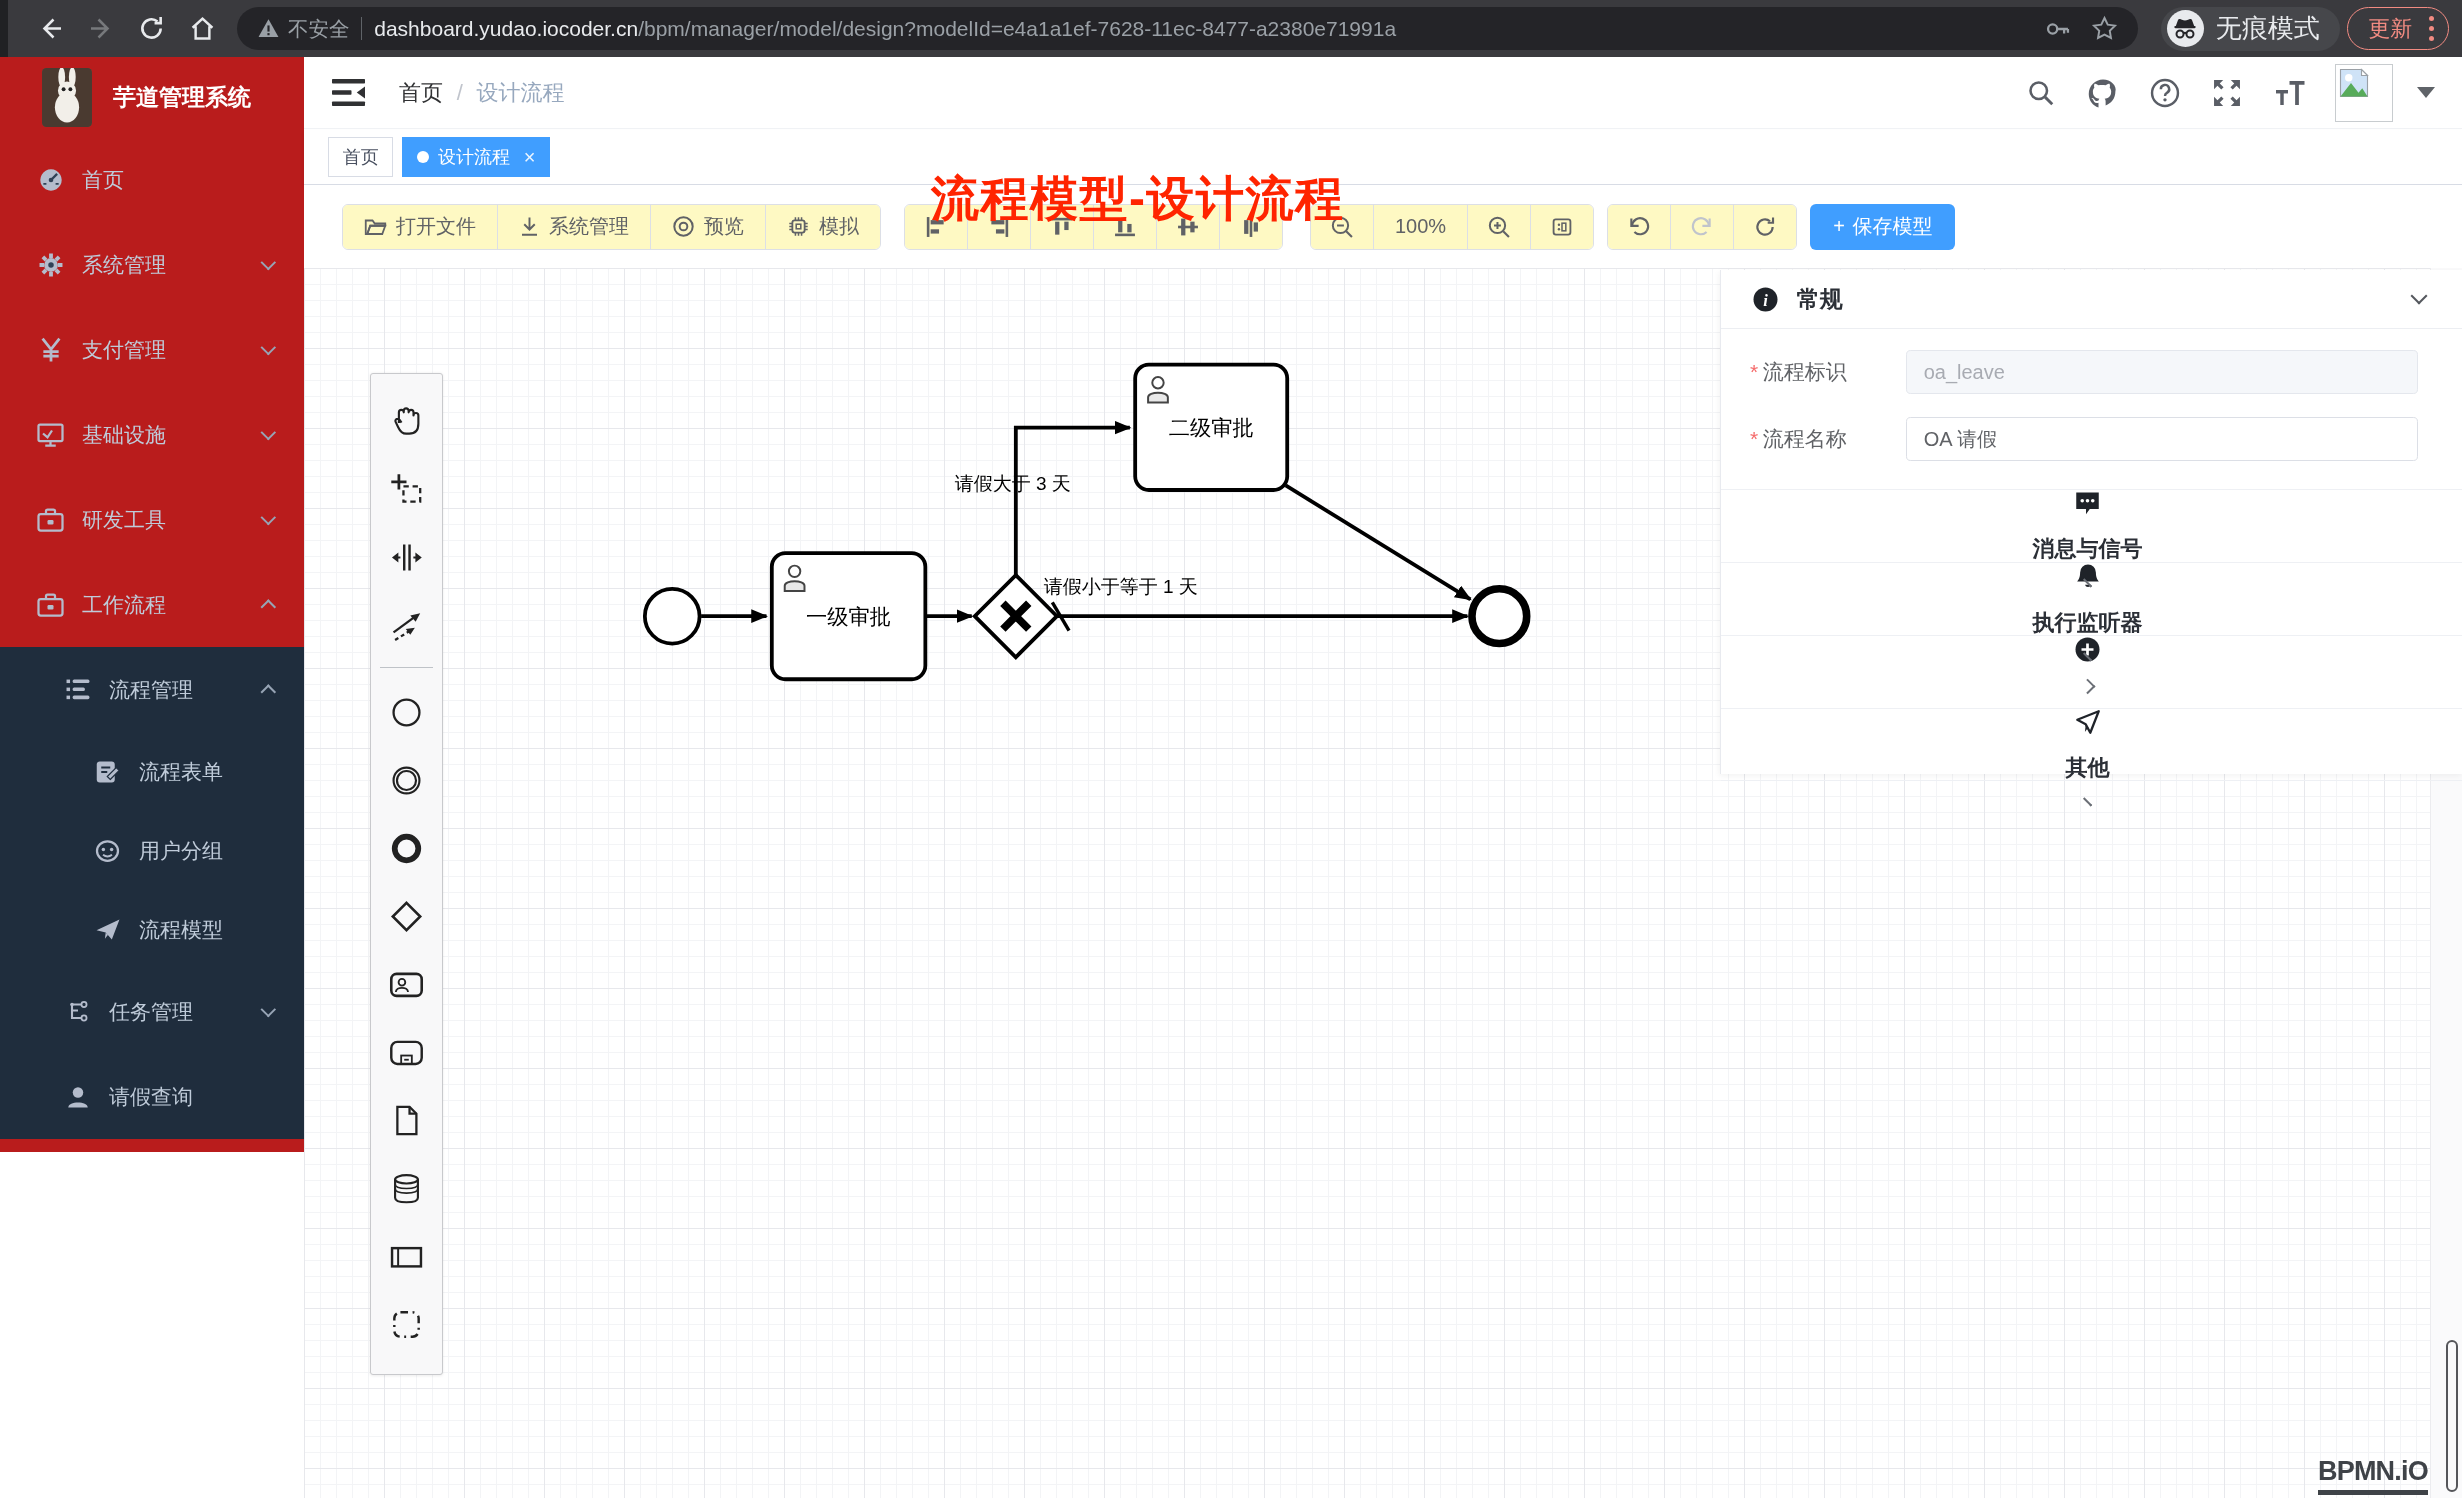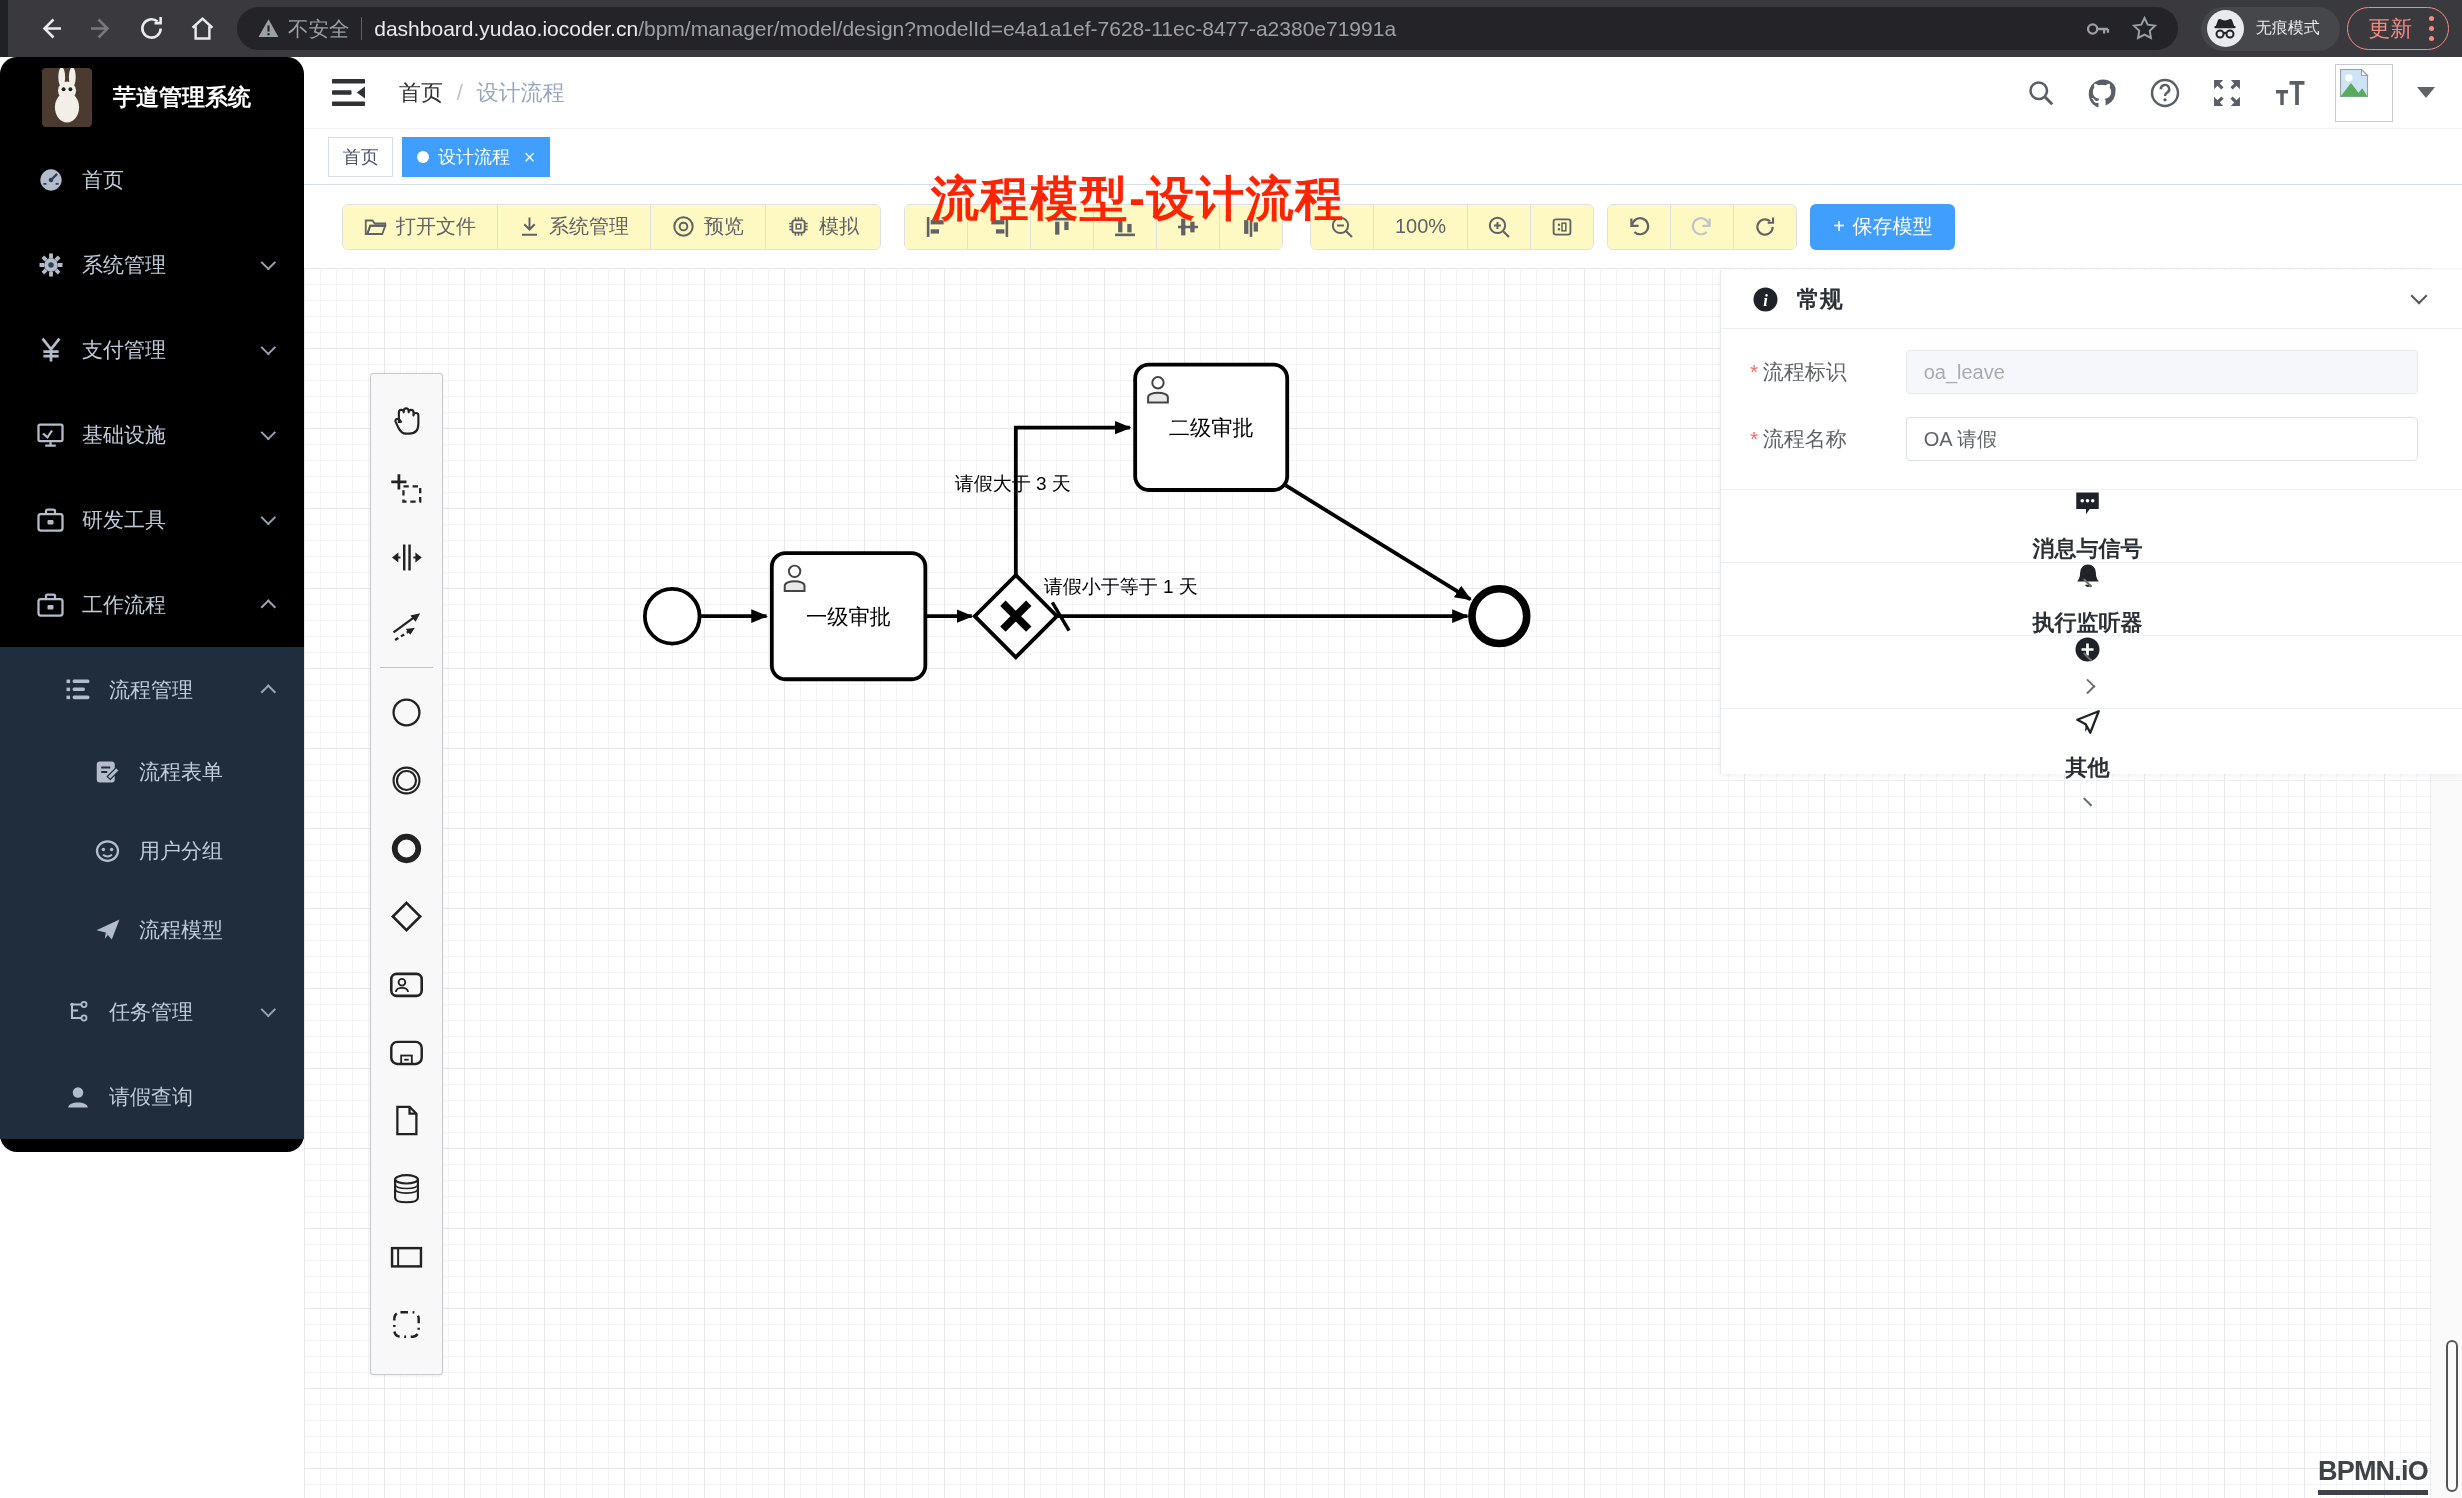--- a/index.html
+++ b/index.html
@@ -17,32 +17,32 @@
   .url-secure { color:#9aa0a6; font-size:20.5px; display:flex; align-items:center; gap:7.6px; }
   .url-divider { width:0.8px; height:23px; background:#5f6368; }
   .url-text { font-size:21px; white-space:nowrap; overflow:hidden; flex:1; }
   .url-host { color:#e8eaed; }
   .url-path { color:#9aa0a6; }
   .pill-right { display:flex; align-items:center; gap:20px; color:#9aa0a6; }
   .incog-badge { height:44px; background:#46474b; border-radius:24px; display:flex;
     align-items:center; gap:12px; padding:0 20px 0 6px; flex:0 0 auto; }
   .incog-circle { width:37px; height:37px; border-radius:50%; background:#e8eaed;
     display:flex; align-items:center; justify-content:center; }
-  .incog-label { color:#e8eaed; font-size:16px; }
+  .incog-label { color:#e8eaed; font-size:26px; }
   .update-pill { height:43px; border:1.5px solid #f28b82; border-radius:23px; color:#f28b82;
     display:flex; align-items:center; gap:16.7px; padding:0 13.7px 0 20px; flex:0 0 auto; }
   .update-label { font-size:22px; }
   .vdots { display:flex; flex-direction:column; gap:4.6px; }
   .vdots i { width:5.3px; height:5.3px; border-radius:50%; background:#f28b82; }
 
   
   .app { position:absolute; left:0; top:57px; width:2462px; height:1441px; background:#fff; }
 
   
-  .sidebar { position:absolute; left:0; top:0; width:304px; height:1095px; background:#000000;border-radius:17px; }
+  .sidebar { position:absolute; left:0; top:0; width:304px; height:1095px; background:#b91c1c; }
   .logo-row { height:80px; display:flex; align-items:center; padding-left:42px; gap:21px; }
   .logo-img { width:50px; height:59px; border-radius:4.6px; overflow:hidden; background:#6b4f3f; }
   .app-title { color:#fff; font-size:23px; font-weight:bold; }
   .menu-item { height:85px; display:flex; align-items:center; padding:0 30px 0 37px;
     color:#bfcbd9; font-size:21px; gap:18px; cursor:pointer; }
   .menu-item .mi-icon { width:27px; display:flex; justify-content:center; color:#b4bccc; flex:0 0 auto; }
   .menu-item .mi-label { flex:1; }
   .chev { width:10.6px; height:10.6px; border-right:2.3px solid #97a4b5; border-bottom:2.3px solid #97a4b5;
     flex:0 0 auto; }
   .chev.down { transform:rotate(45deg); margin-top:-4.6px; }

